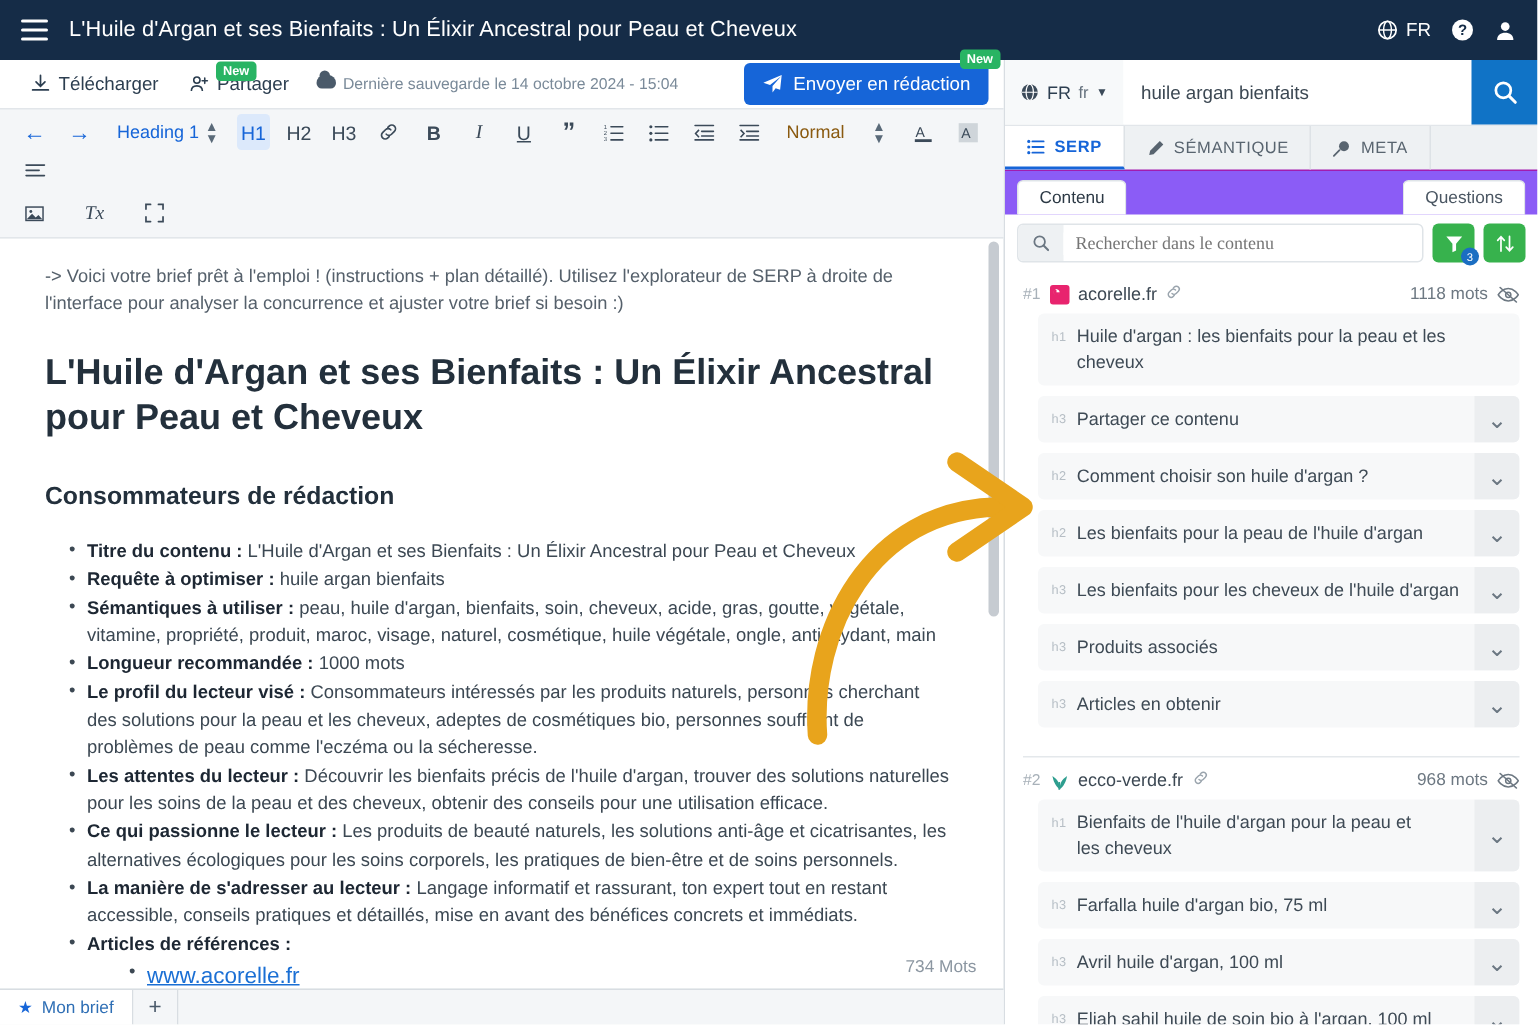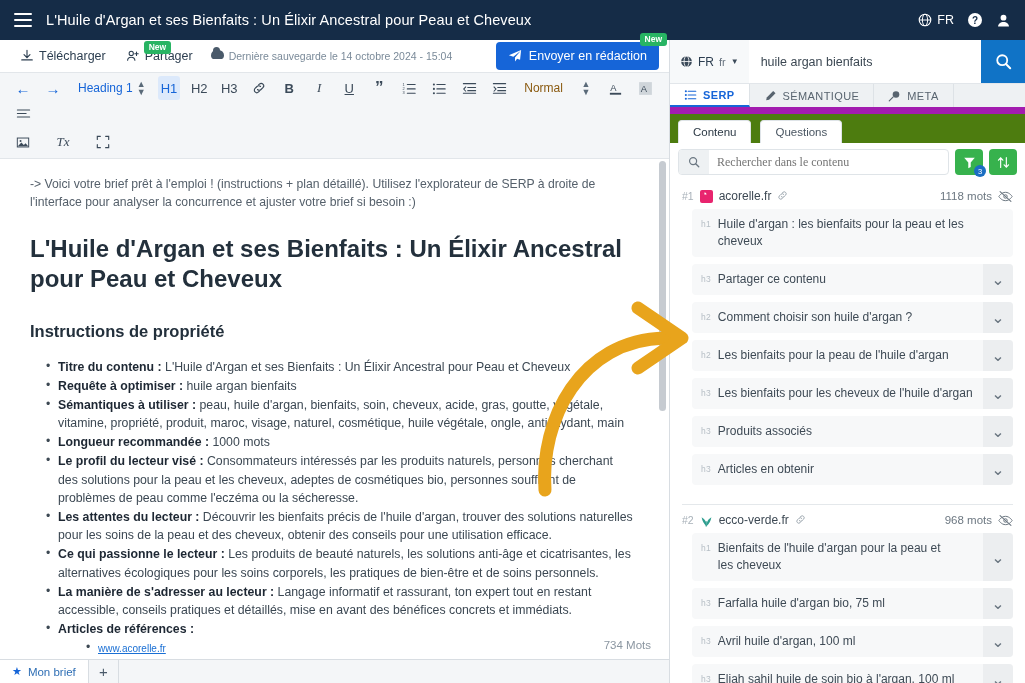--- a/index.html
+++ b/index.html
@@ -73,21 +73,21 @@
   .intro { color: #55606b; font-size: 12.2px; line-height: 1.5; margin-bottom: 22px; }
   .doc-h1 { font-size: 24px; font-weight: bold; color: #23303c; line-height: 1.25; margin-bottom: 26px; }
   .doc-h2 { font-size: 16.5px; font-weight: bold; color: #23303c; margin-bottom: 14px; }
   .blist { list-style: none; padding-left: 16px; }
   .blist > li { position: relative; padding-left: 12px; margin-bottom: 1px; color: #3c4853; line-height: 1.48; }
   .blist > li:before { content: "•"; position: absolute; left: 0; top: -1px; color: #3c4853; }
   .blist b { color: #1d2733; font-weight: bold; }
   .sub { list-style: none; padding-left: 56px; margin-top: 1px; }
   .sub > li { position: relative; padding-left: 12px; line-height: 1.55; }
   .sub > li:before { content: "•"; position: absolute; left: 0; top: -1px; color: #3c4853; }
-  .sub a { color: #1a6fd4; text-decoration: underline; font-size: 10px; }
+  .sub a { color: #1a6fd4; text-decoration: underline; font-size: 15px; }
 
   .wordcount { position: absolute; right: 18px; bottom: 8px; font-size: 11.5px;
                color: #8b96a1; }
 
   .vscroll { position: absolute; top: 2px; right: 3px; width: 7px; height: 250px;
              background: #c6cbd1; border-radius: 4px; }
 
   
   .bottombar { height: 24px; flex: 0 0 24px; display: flex; align-items: stretch;
                background: #f4f6f8; border-top: 1px solid #d8dde2; }
@@ -105,27 +105,27 @@
   .search-row { height: 44px; flex: 0 0 44px; display: flex; align-items: stretch;
                 border-bottom: 1px solid #e2e6ea; }
   .lang-sel { display: flex; align-items: center; gap: 5px; padding: 0 10px; font-size: 12px;
               color: #2c3e50; background: #f7f9fa; cursor: pointer; }
   .lang-sel .sm { color: #67737f; font-size: 11px; }
   .kw-input { flex: 1; border: none; outline: none; font-size: 12.5px; color: #3c4853;
               padding: 0 12px; font-family: inherit; background: #fff; }
   .search-go { width: 44px; background: #1073c6; display: flex; align-items: center;
                justify-content: center; cursor: pointer; }
 
-  .maintabs { display: flex; flex: 0 0 30px; height: 30px; background: #eef1f3; border-bottom: 7px solid #a21caf; }
+  .maintabs { display: flex; flex: 0 0 30px; height: 30px; background: #eef1f3; border-bottom: 1px solid #a21caf; }
   .mtab { display: flex; align-items: center; gap: 6px; padding: 0 14px; font-size: 11px;
           color: #58646f; cursor: pointer; letter-spacing: .4px; border-right: 1px solid #dde2e6; }
   .mtab.active { background: #fff; color: #1665d8; border-bottom: 2px solid #1665d8; font-weight: bold; }
   .mtab-fill { flex: 1; }
 
-  .subtabs { display: flex; padding: 6px 8px 0 8px; gap: 9px; background: #4d7c0f; flex: 0 0 auto; }
+  .subtabs { display: flex; padding: 6px 8px 0 8px; gap: 19px; background: #8b5cf6; flex: 0 0 auto; justify-content: space-between; }
   .stab { font-size: 11.5px; color: #4a5662; padding: 5px 14px; border: 1px solid #dfe4e8;
           border-bottom: none; border-radius: 4px 4px 0 0; background: #fff; cursor: pointer; }
   .stab.active { background: #fff; color: #2c3945; }
 
   .filter-row { display: flex; align-items: center; gap: 6px; padding: 6px 8px 8px 8px; flex: 0 0 auto; }
   .finput-wrap { flex: 1; display: flex; align-items: center; border: 1px solid #dfe4e8;
                  border-radius: 4px; height: 26px; overflow: hidden; background: #fff; }
   .finput-icon { width: 30px; display: flex; align-items: center; justify-content: center;
                  background: #eef1f3; height: 100%; color: #6b7782; }
   .finput { flex: 1; border: none; outline: none; font-size: 12px; color: #4a5662;
@@ -316,21 +316,21 @@
           <svg width="14" height="14" viewBox="0 0 16 16">
             <path d="M1.5 5V1.5H5M11 1.5h3.5V5M14.5 11v3.5H11M5 14.5H1.5V11" fill="none" stroke="#3b4a59" stroke-width="1.3" stroke-linecap="round"></path>
           </svg>
         </div>
       </div>
 
       <div class="editor-wrap">
         <div class="editor">
           <div class="intro">-&gt; Voici votre brief prêt à l'emploi ! (instructions + plan détaillé). Utilisez l'explorateur de SERP à droite de l'interface pour analyser la concurrence et ajuster votre brief si besoin :)</div>
           <div class="doc-h1">L'Huile d'Argan et ses Bienfaits : Un Élixir Ancestral pour Peau et Cheveux</div>
-          <div class="doc-h2">Instructions de propriété</div>
+          <div class="doc-h2">Consommateurs de rédaction</div>
 
           <ul class="blist">
             <li><b>Titre du contenu :</b><span> L'Huile d'Argan et ses Bienfaits : Un Élixir Ancestral pour Peau et Cheveux</span></li>
             <li><b>Requête à optimiser :</b><span> huile argan bienfaits</span></li>
             <li><b>Sémantiques à utiliser :</b><span> peau, huile d'argan, bienfaits, soin, cheveux, acide, gras, goutte, végétale, vitamine, propriété, produit, maroc, visage, naturel, cosmétique, huile végétale, ongle, antioxydant, main</span></li>
             <li><b>Longueur recommandée :</b><span> 1000 mots</span></li>
             <li><b>Le profil du lecteur visé :</b><span> Consommateurs intéressés par les produits naturels, personnes cherchant des solutions pour la peau et les cheveux, adeptes de cosmétiques bio, personnes souffrant de problèmes de peau comme l'eczéma ou la sécheresse.</span></li>
             <li><b>Les attentes du lecteur :</b><span> Découvrir les bienfaits précis de l'huile d'argan, trouver des solutions naturelles pour les soins de la peau et des cheveux, obtenir des conseils pour une utilisation efficace.</span></li>
             <li><b>Ce qui passionne le lecteur :</b><span> Les produits de beauté naturels, les solutions anti-âge et cicatrisantes, les alternatives écologiques pour les soins corporels, les pratiques de bien-être et de soins personnels.</span></li>
             <li><b>La manière de s'adresser au lecteur :</b><span> Langage informatif et rassurant, ton expert tout en restant accessible, conseils pratiques et détaillés, mise en avant des bénéfices concrets et immédiats.</span></li>

